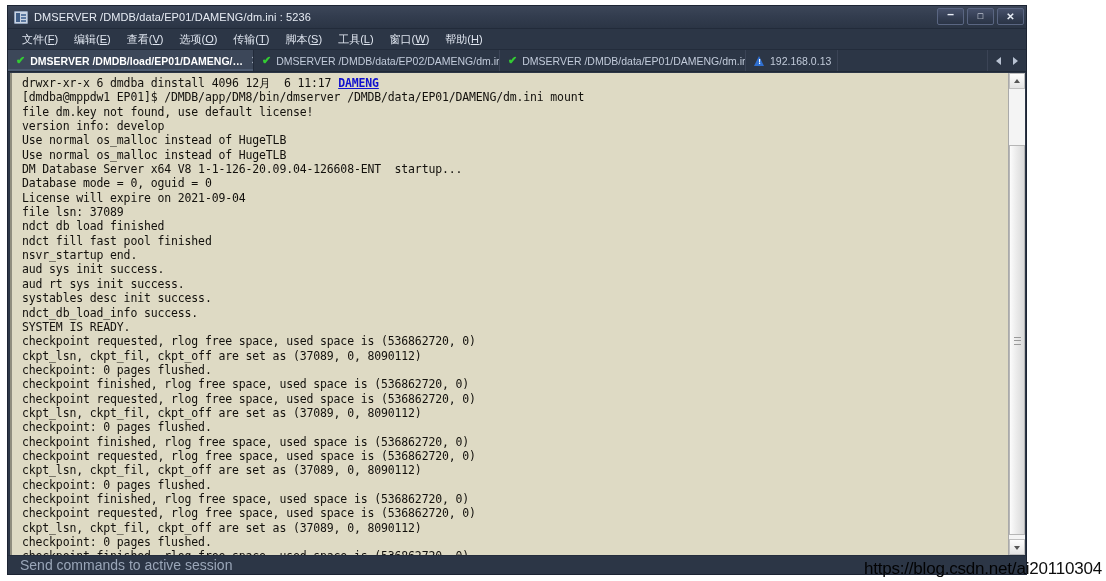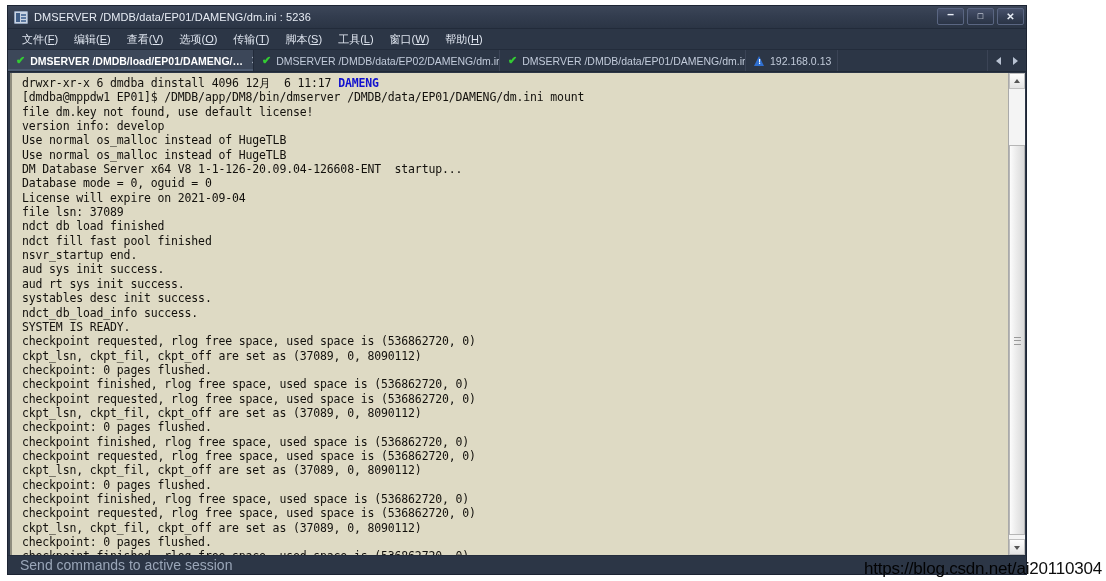--- a/index.html
+++ b/index.html
@@ -229,20 +229,21 @@
     font-family: "DejaVu Sans Mono", "Liberation Mono", monospace;
     font-size: 11.5px;
     line-height: 14.35px;
     color: #12100c;
     white-space: pre;
     letter-spacing: -0.15px;
   }
   .hl-dir {
     color: #1010cf;
     font-weight: bold;
+    text-decoration: underline;
   }
 
   
   #scrollbar {
     flex: 0 0 16px;
     background: #f0f0f0;
     border-left: 1px solid #a9a9a9;
     display: flex;
     flex-direction: column;
     position: relative;

